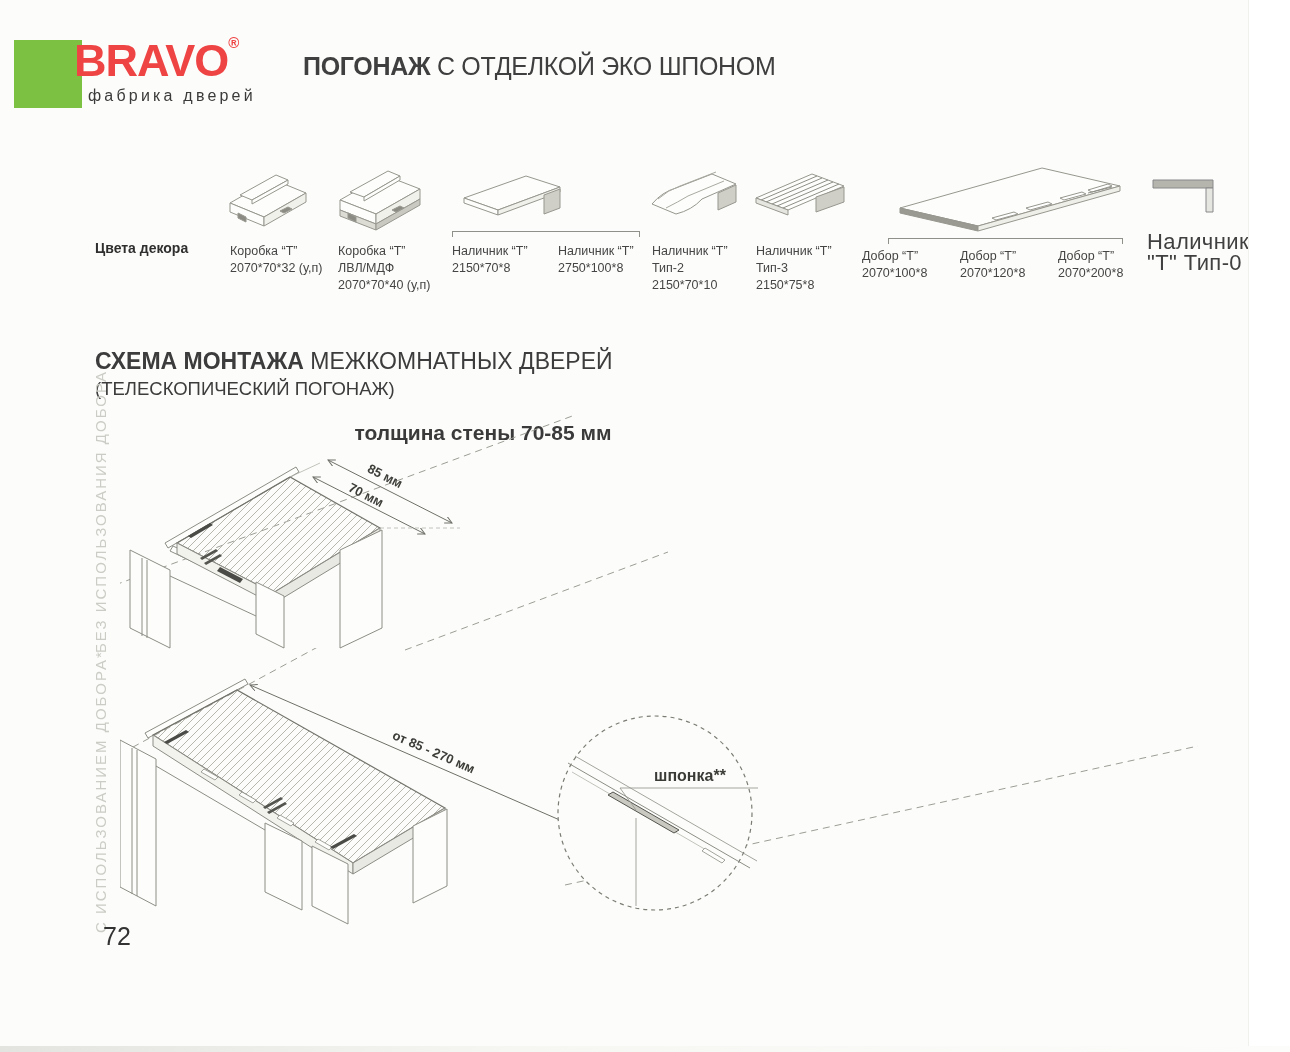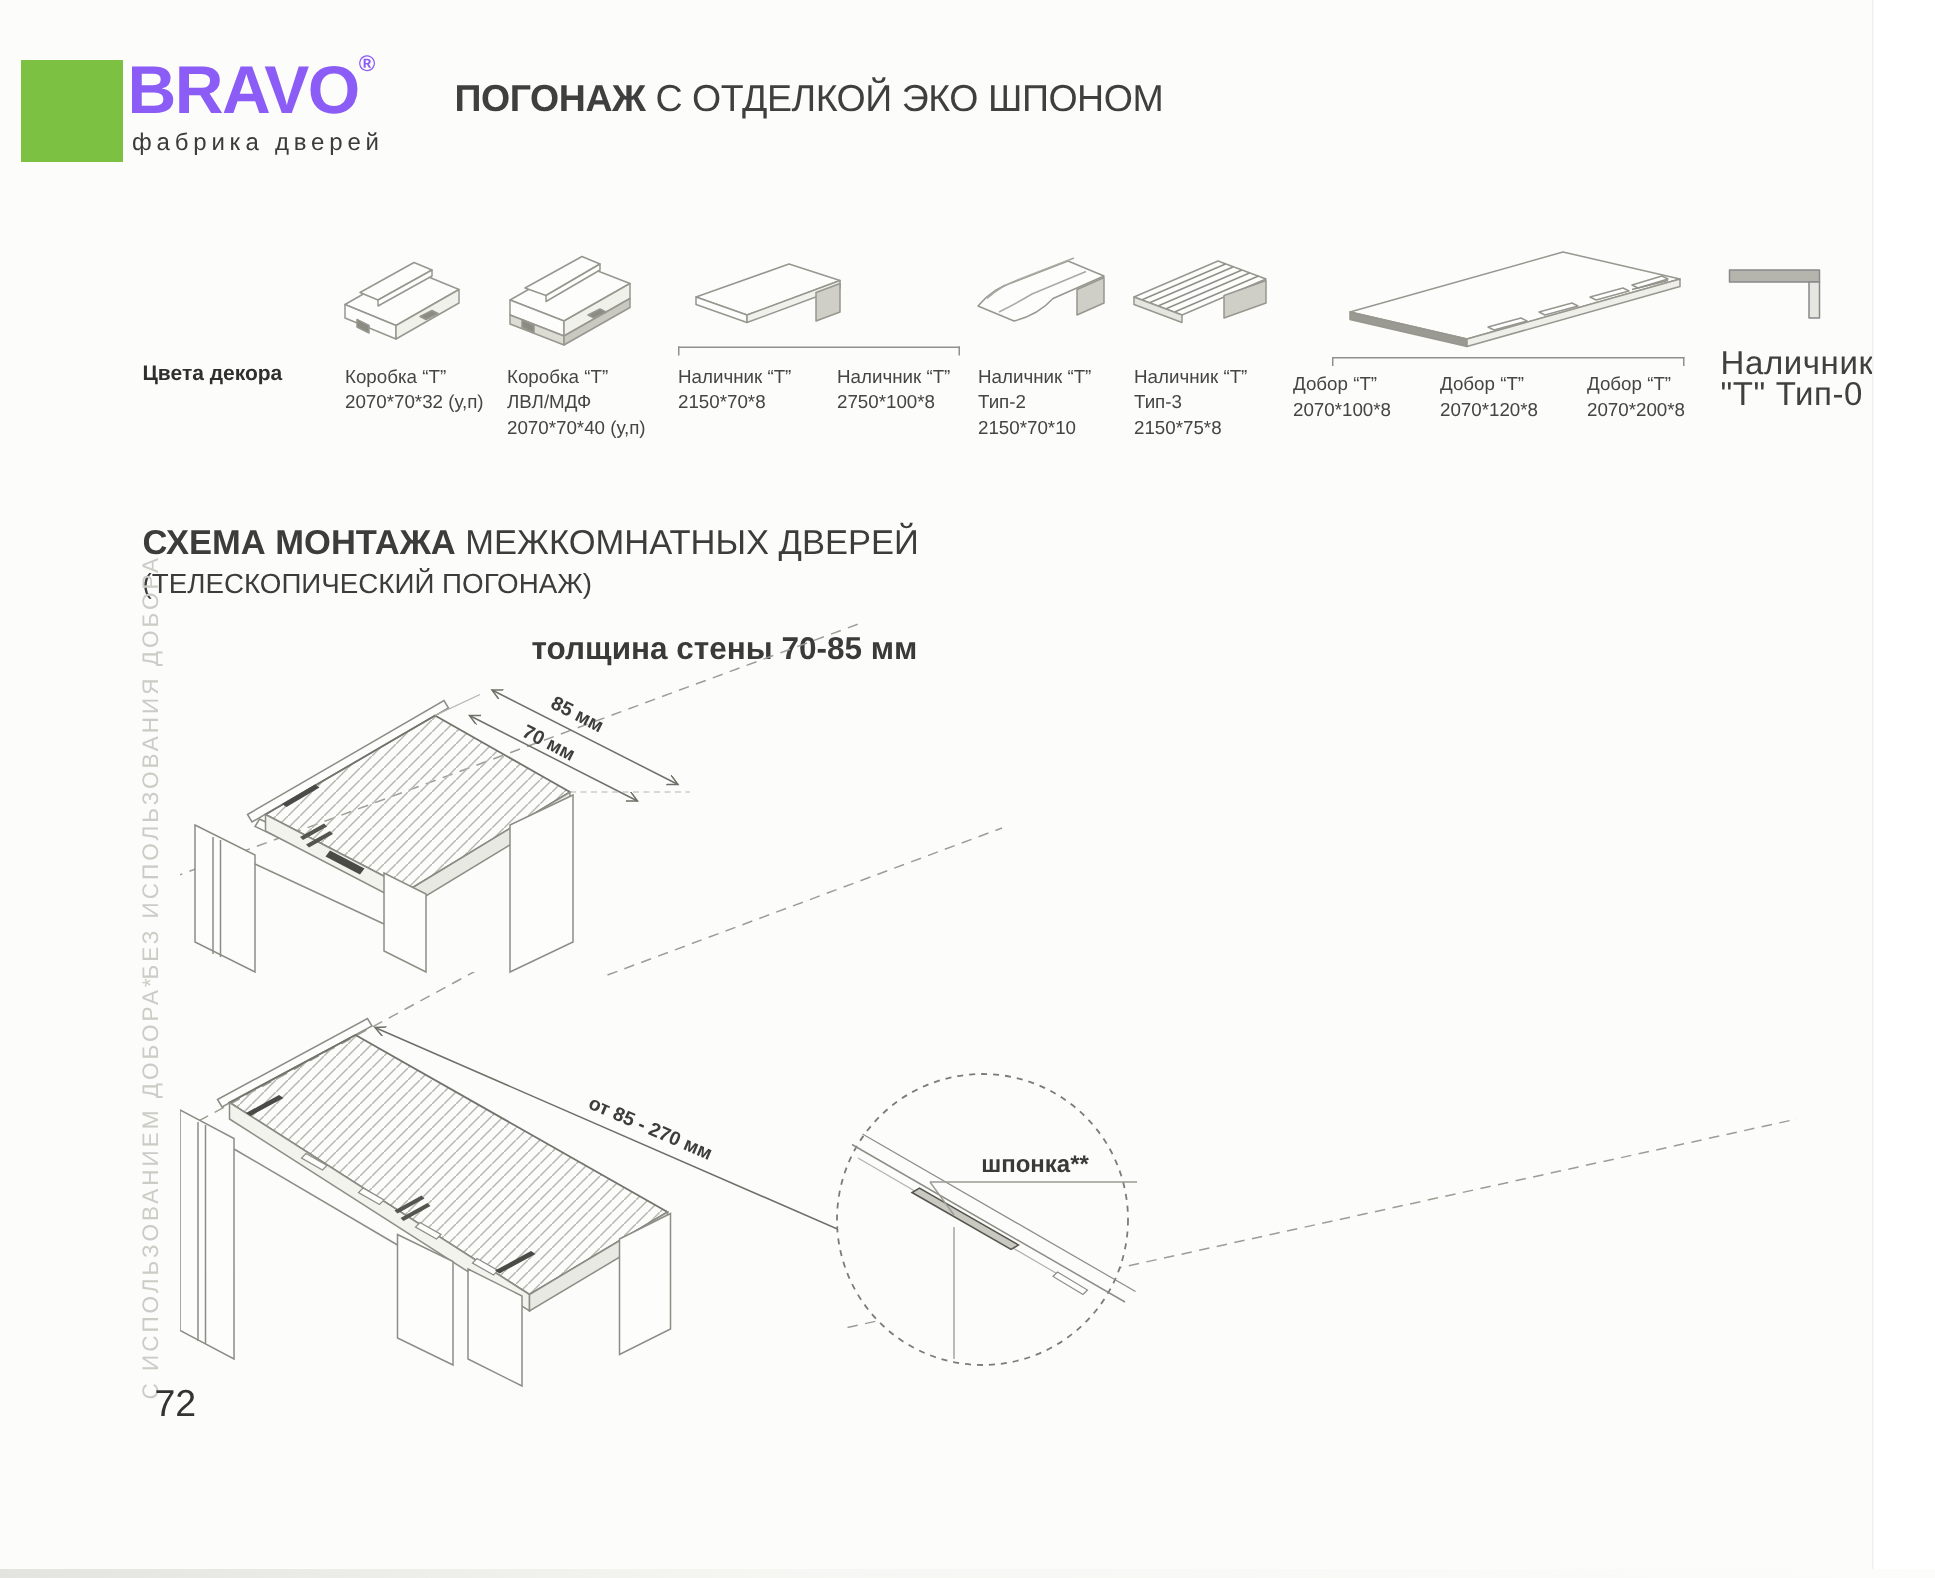--- a/index.html
+++ b/index.html
@@ -6,21 +6,21 @@
   html,body { width:1290px; height:1052px; }
   body {
     font-family:"Liberation Sans", sans-serif;
     background:#ffffff; position:relative; overflow:hidden;
   }
   .page { position:absolute; inset:0; background:#fcfcfa; }
   .abs { position:absolute; }
 
   
   .logo-square { left:14px; top:40px; width:68px; height:68px; background:#7cc142; }
-  .brand { left:85px; top:34px; font-size:45px; font-weight:bold; letter-spacing:-1px; color:#8b5cf6;text-align:right; }
+  .brand { left:74px; top:34px; font-size:45px; font-weight:bold; letter-spacing:-1px; color:#ef4444;text-align:right; }
   .brand sup { font-size:15px; vertical-align:28px; letter-spacing:0; }
   .tagline { left:88px; top:87px; font-size:16px; letter-spacing:3.2px; color:#3b3b3b; font-weight:500; }
   .page-title { left:303px; top:52px; font-size:25px; color:#3f3f3f; letter-spacing:-0.3px; white-space:nowrap; }
   .page-title b { font-weight:800; }
 
   
   .decor-label { left:95px; top:240px; font-size:14px; font-weight:bold; color:#2f2f2f; }
   .plabel { font-size:12.5px; line-height:17px; color:#454545; font-weight:500; white-space:nowrap; }
   .bracket { border:1px solid #90908a; border-bottom:none; height:6px; }
   .tip0-label { left:1147px; top:231px; font-size:22px; line-height:21px; color:#404040; letter-spacing:0.4px; }

